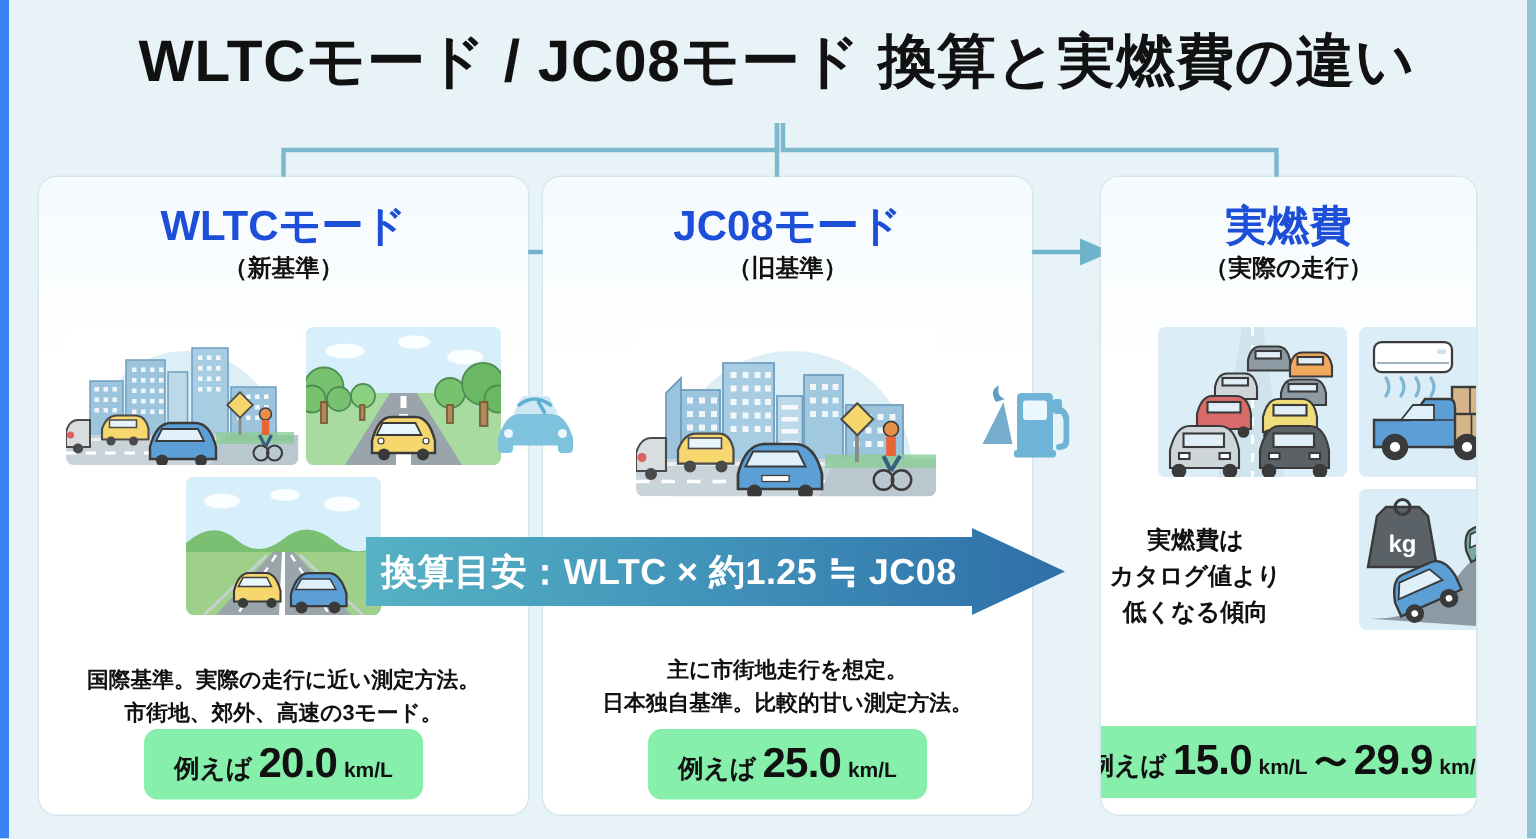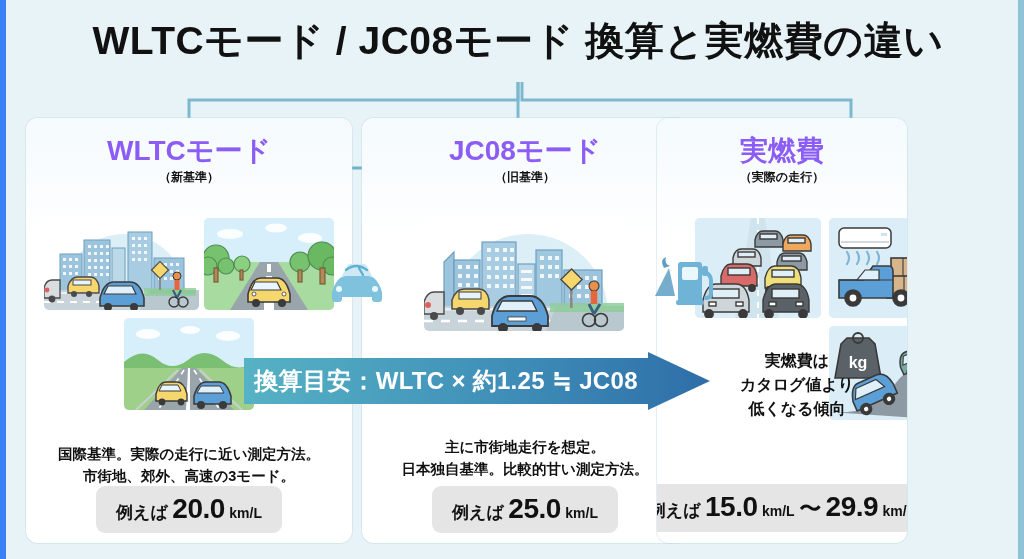--- a/index.html
+++ b/index.html
@@ -21,32 +21,32 @@
   
   .col{
     position:absolute;top:118px;height:425px;background:#fff;border-radius:12px;
     box-shadow:0 0 0 1px rgba(180,210,222,.35);
     overflow:hidden;
   }
   .col::after{content:"";position:absolute;left:0;right:0;top:0;height:120px;
     background:linear-gradient(#f4fafd,#ffffff);pointer-events:none;}
   #col1{left:20px;width:326px;}
   #col2{left:356px;width:326px;}
-  #col3{left:651px;width:250px;}
+  #col3{left:728px;width:250px;}
   .col-head{position:relative;z-index:3;text-align:center;padding-top:18px;}
-  .col-title{font-size:28px;font-weight:bold;color:#8b5cf6;line-height:1.05;}
-  .col-sub{font-size:12px;font-weight:bold;color:#111;margin-top:4px;}
+  .col-title{font-size:28px;font-weight:bold;color:#1d4ed8;line-height:1.05;}
+  .col-sub{font-size:16px;font-weight:bold;color:#111;margin-top:4px;}
   
   .frame{position:absolute;border-radius:5px;overflow:hidden;background:#eaf4fa;z-index:2;}
   .frame svg{display:block;width:100%;height:100%;}
   
   .desc{position:absolute;left:0;right:0;text-align:center;font-size:14.5px;font-weight:bold;
         color:#111;line-height:1.55;z-index:3;}
   .eg{position:absolute;left:50%;transform:translateX(-50%);
-      background:#e5e5e5;border-radius:9px;padding:7px 20px 8px;white-space:nowrap;z-index:3;}
+      background:#86efac;border-radius:9px;padding:7px 20px 8px;white-space:nowrap;z-index:3;}
   .eg .lbl{font-size:17px;font-weight:bold;color:#111;vertical-align:baseline;}
   .eg .num{font-size:28px;font-weight:bold;color:#111;letter-spacing:-.5px;vertical-align:baseline;}
   .eg .unit{font-size:14px;font-weight:bold;color:#111;vertical-align:baseline;}
   .eg .tilde{font-size:22px;font-weight:bold;color:#111;vertical-align:baseline;}
   
   #banner{position:absolute;left:238px;top:352px;width:466px;height:58px;z-index:20;}
   #banner .btxt{
     position:absolute;left:0;top:0;width:404px;height:58px;display:flex;align-items:center;
     justify-content:center;color:#fff;font-size:24px;font-weight:bold;letter-spacing:.3px;
     white-space:nowrap;

